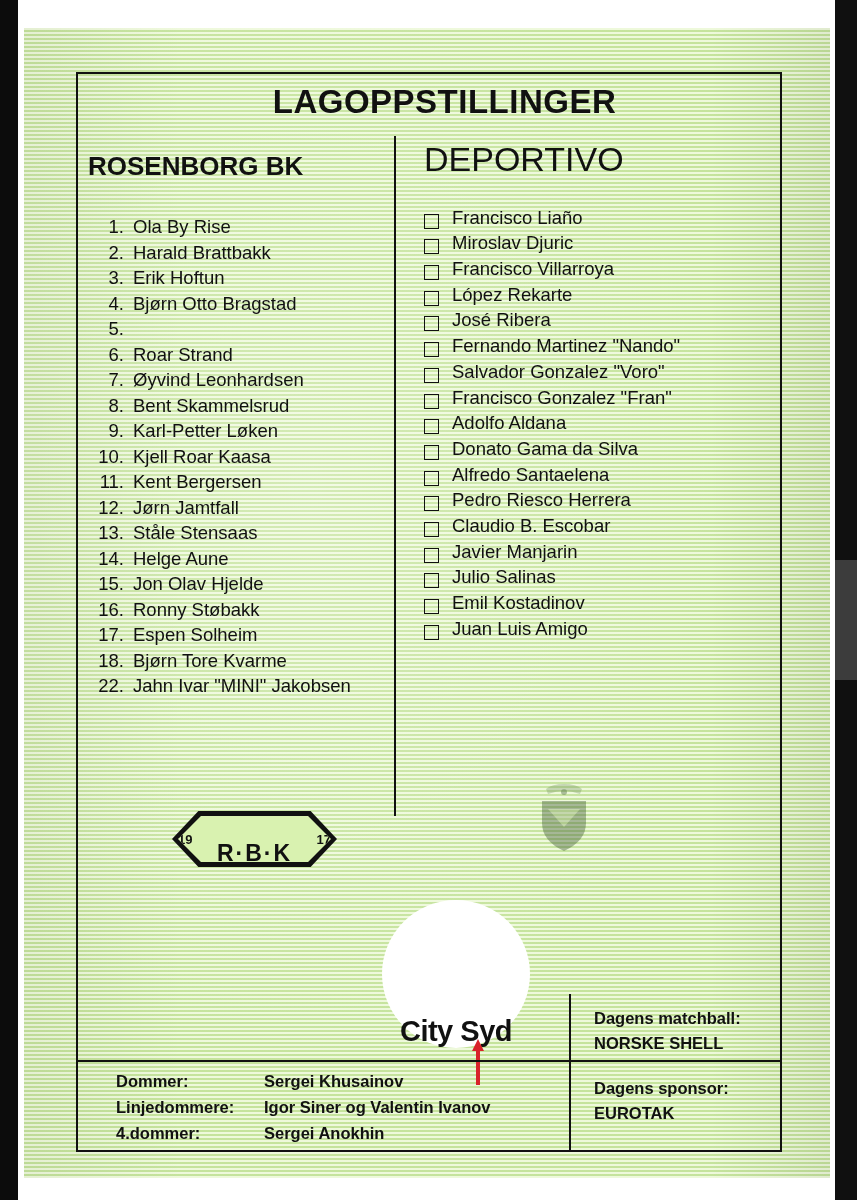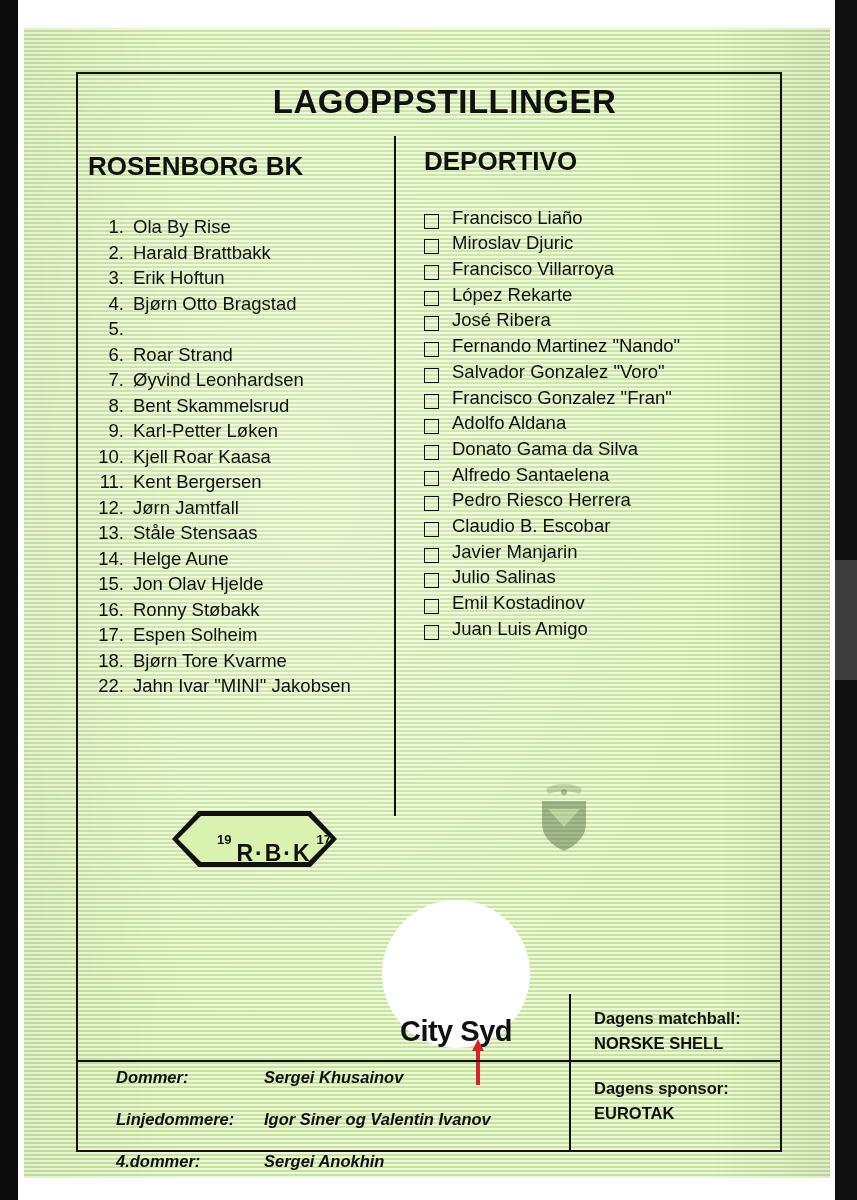--- a/index.html
+++ b/index.html
@@ -93,23 +93,23 @@
     position: absolute;
     left: 64px;
     top: 123px;
     font-size: 26px;
     font-weight: bold;
     color: #111;
   }
   .col-right-head {
     position: absolute;
     left: 400px;
-    top: 118px;
-    font-size: 26px;
-    font-weight: bold;
+    top: 112px;
+    font-size: 34px;
+    font-weight: normal;
     color: #111;
   }
 
   .divider {
     position: absolute;
     left: 370px;
     top: 108px;
     width: 2px;
     height: 680px;
     background: #111;
@@ -176,21 +176,21 @@
     clip-path: polygon(0% 50%, 16% 0%, 84% 0%, 100% 50%, 84% 100%, 16% 100%);
   }
   .rbk-inner {
     position: absolute;
     left: 6px; top: 5px;
     width: 153px; height: 46px;
     background: #d9f2b0;
     clip-path: polygon(0% 50%, 15% 0%, 85% 0%, 100% 50%, 85% 100%, 15% 100%);
     display: flex;
     align-items: center;
-    justify-content: flex-end;
+    justify-content: space-between;
     gap: 5px;
     font-weight: bold;
     color: #111;
   }
   .rbk-year { font-size: 13px; }
   .rbk-letters { font-size: 23px; letter-spacing: 2px; margin-top: 28px; }
 
   
   .dep-crest {
     position: absolute;
@@ -248,21 +248,21 @@
   }
 
   .officials {
     position: absolute;
     left: 92px;
     top: 1040px;
     font-size: 16.5px;
     font-weight: bold;
     color: #111;
   }
-  .officials .row { display: flex; height: 42px; align-items: flex-start; font-style: italic; }
+  .officials .row { display: flex; height: 26px; align-items: center; }
   .officials .lbl { width: 148px; flex: none; }
 
   .right-bottom {
     position: absolute;
     left: 570px;
     top: 978px;
     font-size: 16.5px;
     font-weight: bold;
     color: #111;
     line-height: 25px;

